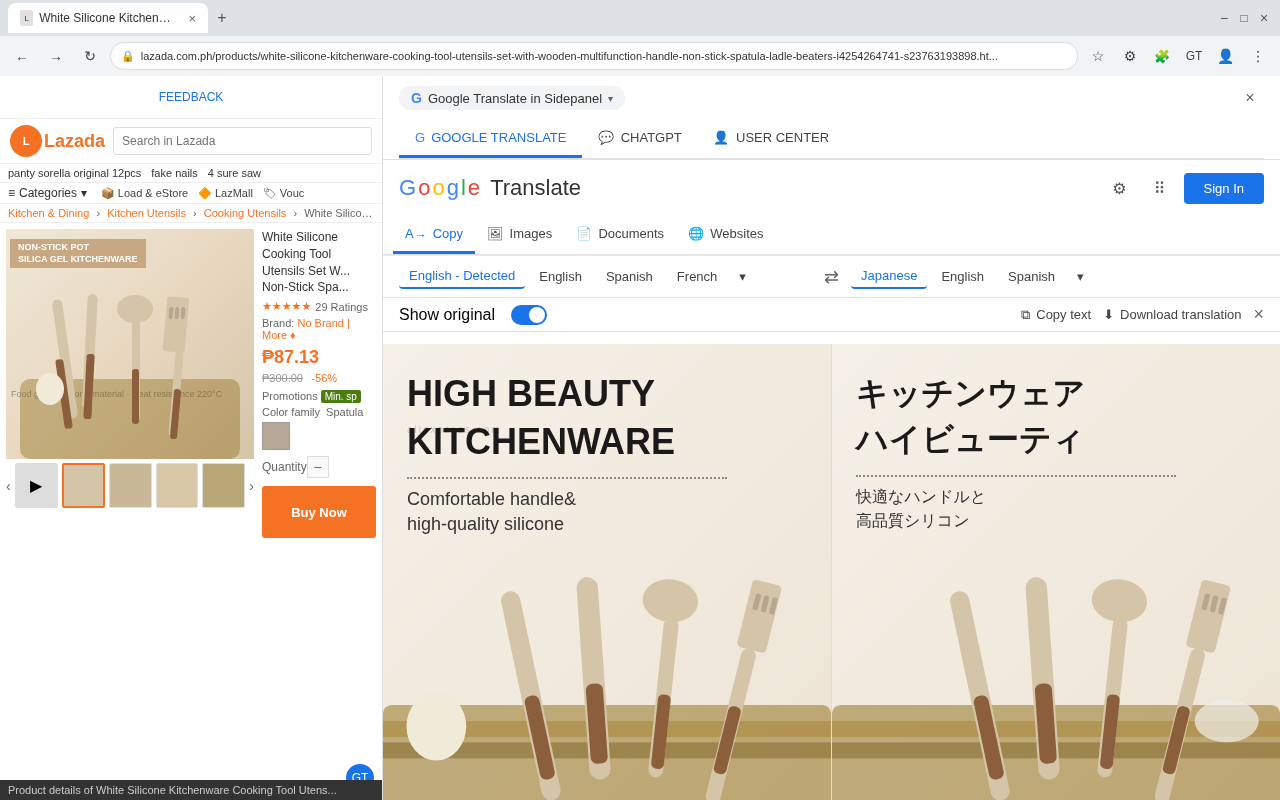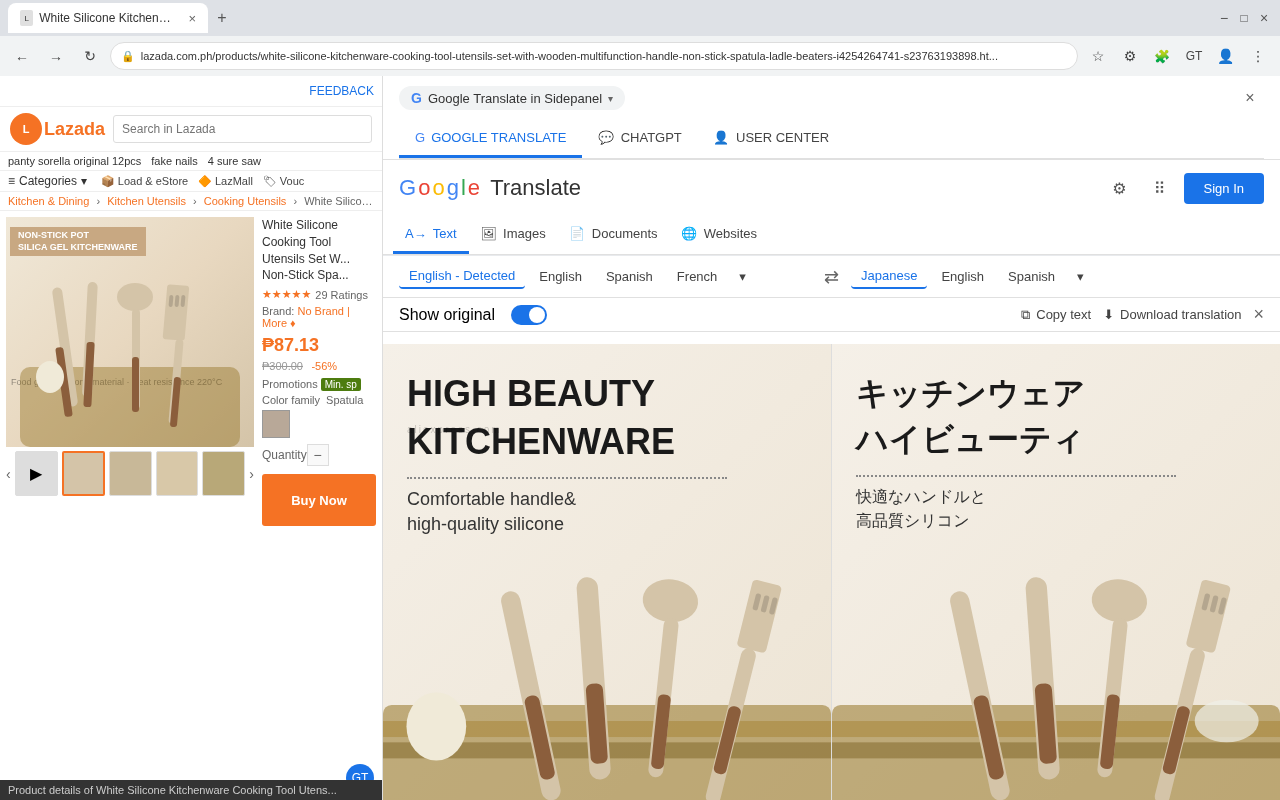--- a/index.html
+++ b/index.html
@@ -17,21 +17,21 @@
     .address-bar .lock-icon { color: #555; font-size: 11px; }
     .nav-actions { display: flex; gap: 4px; }
 
     
     .main-area { display: flex; height: calc(800px - 76px); }
 
     
     .lazada-side { width: 383px; background: #fff; border-right: 1px solid #ddd; overflow: hidden; position: relative; flex-shrink: 0; }
     .lazada-header { padding: 6px 10px; border-bottom: 1px solid #eee; display: flex; align-items: center; gap: 8px; }
     .lazada-search { flex: 1; height: 28px; border: 1px solid #ddd; border-radius: 3px; padding: 0 8px; font-size: 12px; color: #999; }
-    .feedback-bar { background: #fff; text-align: right; padding: 8px; font-size: 12px; color: #1a73e8; border-bottom: 1px solid #eee; }
+    .feedback-bar { background: #fff; text-align: center; padding: 14px; font-size: 12px; color: #1a73e8; border-bottom: 1px solid #eee; }
     .lazada-nav { display: flex; align-items: center; padding: 3px 8px; gap: 8px; background: #fff; border-bottom: 1px solid #eee; font-size: 12px; color: #444; }
     .lazada-categories { display: flex; align-items: center; gap: 4px; font-size: 12px; color: #333; font-weight: 500; }
     .breadcrumb-bar { padding: 3px 8px; font-size: 11px; color: #666; border-bottom: 1px solid #eee; white-space: nowrap; overflow: hidden; text-overflow: ellipsis; }
     .breadcrumb-sep { margin: 0 4px; }
     .product-area { padding: 6px; display: flex; gap: 8px; }
     .product-image { width: 248px; flex-shrink: 0; }
     .product-img-main { width: 248px; height: 230px; background: linear-gradient(135deg, #f0e8d8 0%, #e8d8c0 50%, #d4c4a8 100%); display: flex; align-items: center; justify-content: center; position: relative; overflow: hidden; }
     .non-stick-label { position: absolute; top: 10px; left: 4px; background: #c8a882; color: #fff; font-size: 9px; font-weight: bold; padding: 3px 8px; line-height: 1.3; }
     .product-thumbnails { display: flex; gap: 4px; margin-top: 4px; align-items: center; }
     .thumb { width: 45px; height: 45px; background: #e8d8c0; border: 1px solid #ddd; border-radius: 2px; }
@@ -322,21 +322,21 @@
         <div class="gt-logo-actions">
           <div class="gt-settings-btn">⚙</div>
           <div class="gt-apps-btn">⠿</div>
           <button class="gt-signin-btn">Sign In</button>
         </div>
       </div>
 
       <div class="gt-service-tabs">
         <div class="gt-svc-tab active">
           <span style="font-size:13px;">A→</span>
-          <span>Text</span>
+          <span>Copy</span>
         </div>
         <div class="gt-svc-tab">
           <span>🖼</span>
           <span>Images</span>
         </div>
         <div class="gt-svc-tab">
           <span>📄</span>
           <span>Documents</span>
         </div>
         <div class="gt-svc-tab">

